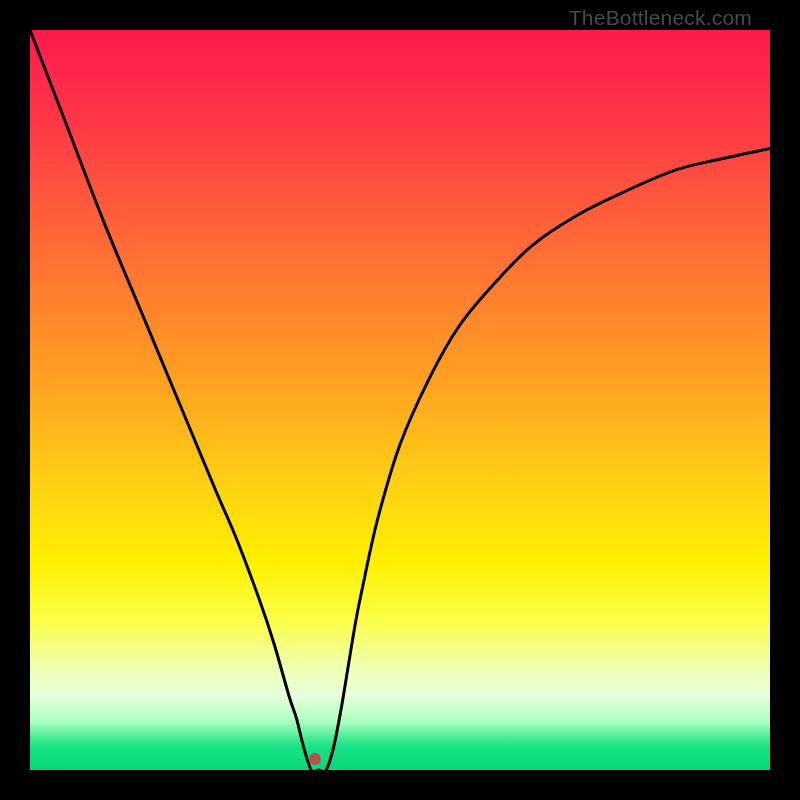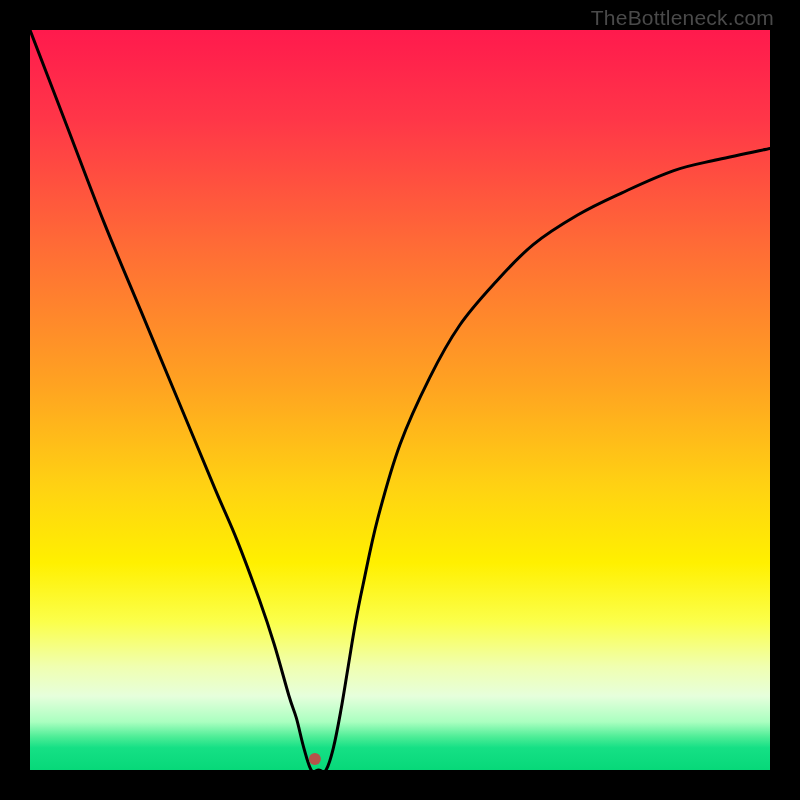--- a/index.html
+++ b/index.html
@@ -31,21 +31,21 @@
   }
   svg.curve {
     position: absolute;
     inset: 0;
     width: 100%;
     height: 100%;
   }
   .watermark {
     position: absolute;
     top: 6px;
-    right: 26px;
+    right: 48px;
     color: #4a4a4a;
     font-size: 21px;
     font-weight: 500;
     letter-spacing: 0.2px;
   }
 </style>
 </head>
 <body>
 
 <div class="frame">

